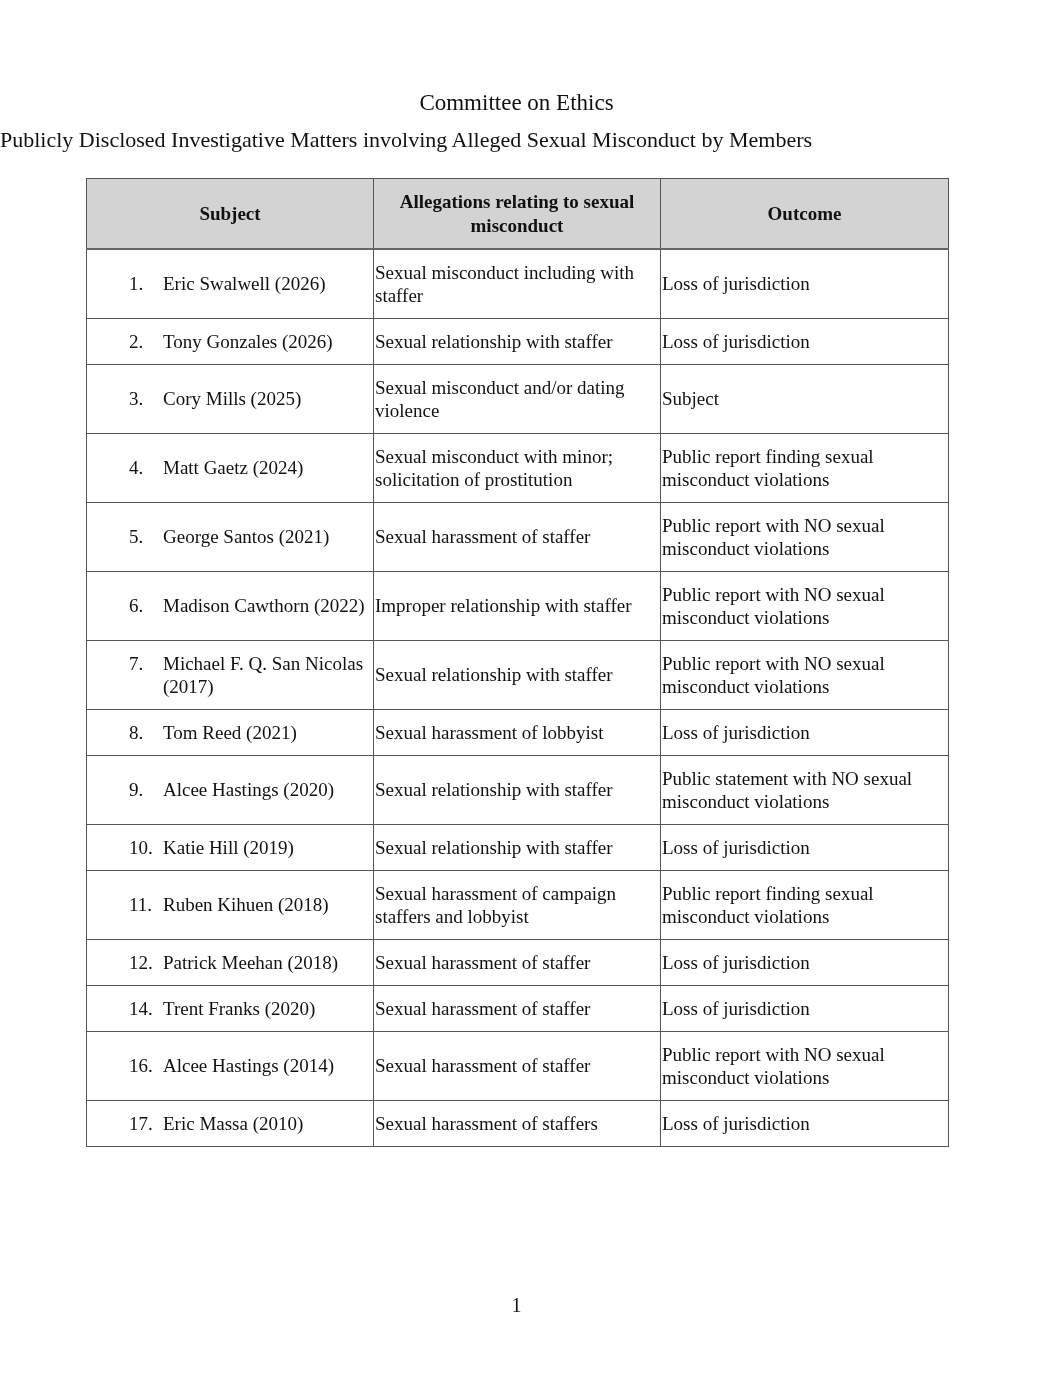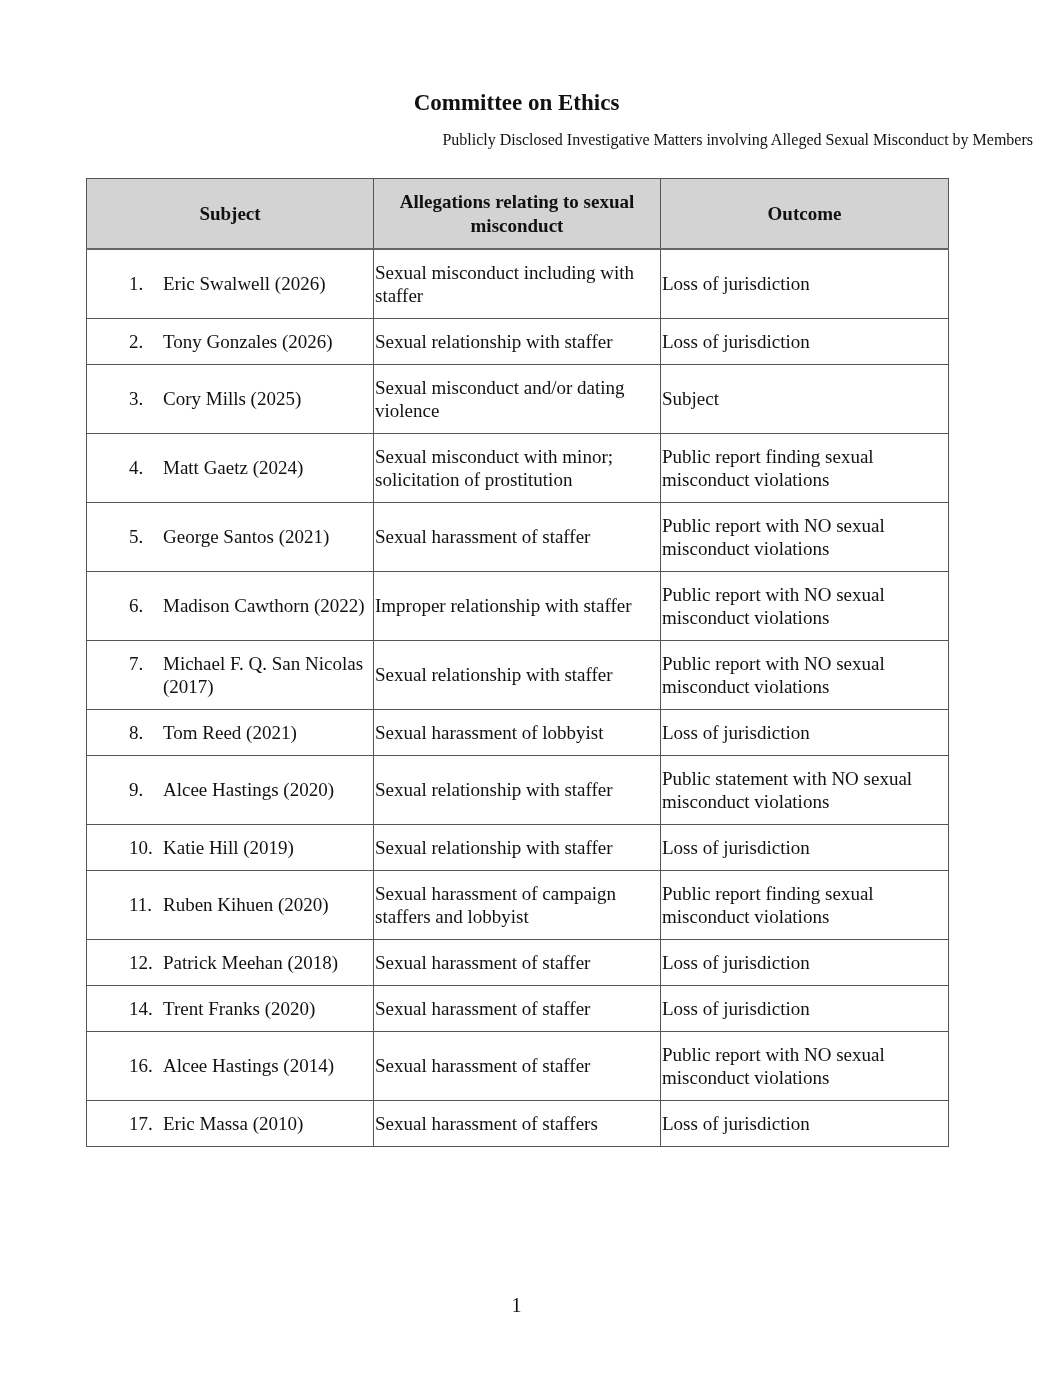--- a/index.html
+++ b/index.html
@@ -13,31 +13,31 @@
       position: relative;
       font-family: "Liberation Serif", "DejaVu Serif", serif;
       color: #111111;
     }
     .title {
       position: absolute;
       top: 88px;
       left: 0;
       width: 1033px;
       text-align: center;
-      font-weight: bold;
+      font-weight: normal;
       font-size: 23px;
       line-height: 30px;
     }
     .subtitle {
       position: absolute;
       top: 127px;
       left: 0;
       width: 1033px;
-      text-align: right;
-      font-size: 16px;
+      text-align: left;
+      font-size: 22px;
       line-height: 26px;
     }
     table.matters {
       position: absolute;
       top: 178px;
       left: 86px;
       width: 862px;
       border-collapse: collapse;
       table-layout: fixed;
       font-size: 19px;
@@ -209,21 +209,21 @@
             <span class="name">Katie Hill (2019)</span>
           </div>
         </td>
         <td class="alleg">Sexual relationship with staffer</td>
         <td class="outcome">Loss of jurisdiction</td>
       </tr>
       <tr class="two">
         <td class="subject">
           <div class="subject-inner">
             <span class="num">11.</span>
-            <span class="name">Ruben Kihuen (2020)</span>
+            <span class="name">Ruben Kihuen (2018)</span>
           </div>
         </td>
         <td class="alleg">Sexual harassment of campaign staffers and lobbyist</td>
         <td class="outcome">Public report finding sexual misconduct violations</td>
       </tr>
       <tr class="one">
         <td class="subject">
           <div class="subject-inner">
             <span class="num">12.</span>
             <span class="name">Patrick Meehan (2018)</span>

